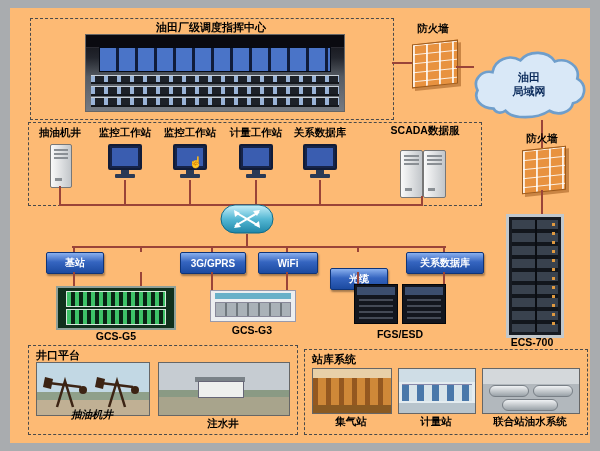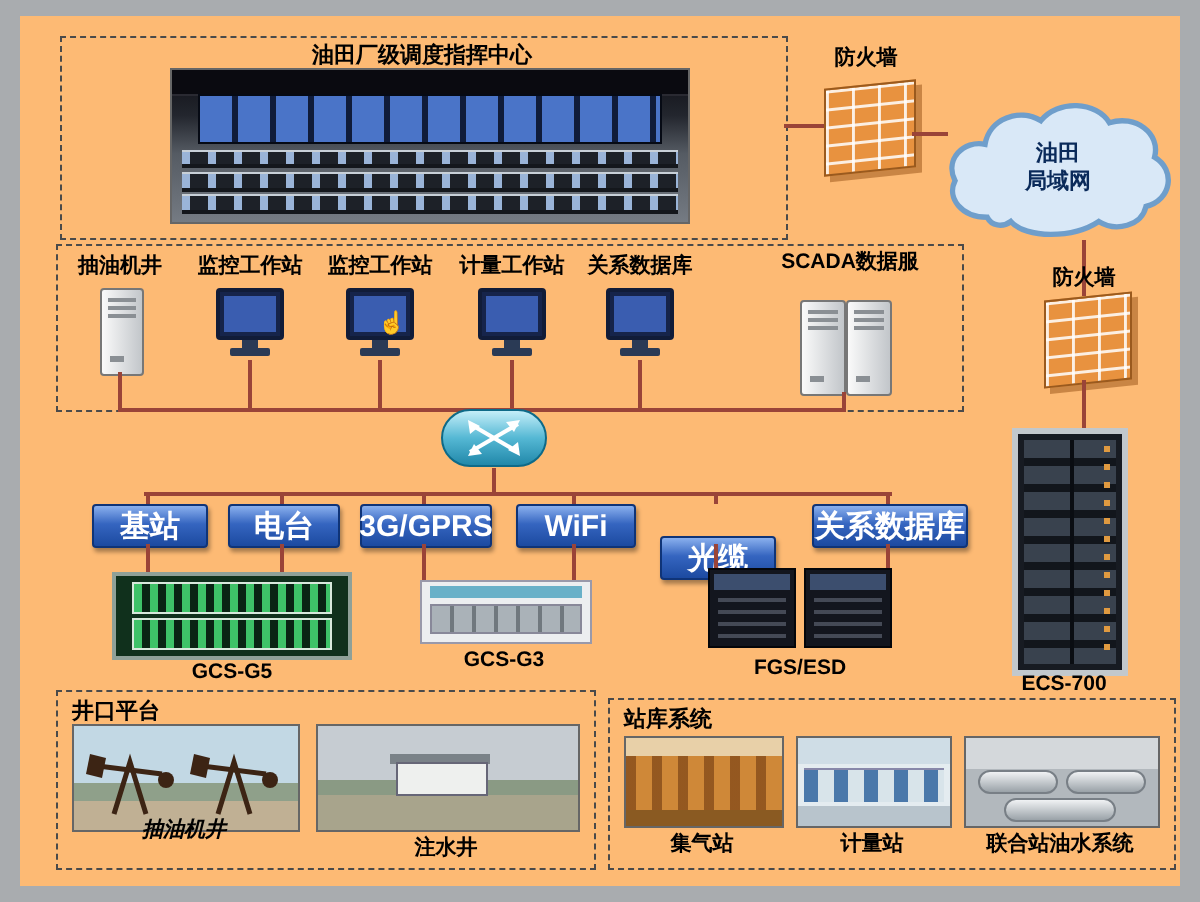--- a/index.html
+++ b/index.html
@@ -27,21 +27,21 @@
   .tower::after{content:"";position:absolute;left:4px;bottom:6px;width:7px;height:3px;background:#8a8f94;}
   
   .monitor{position:absolute;width:36px;height:36px;}
   .mon-screen{width:30px;height:22px;margin:0 auto;background:#3a5db0;border:2px solid #111c38;border-radius:2px;box-shadow:inset 0 0 0 2px #16244a;position:relative;}
   .mon-stand{width:8px;height:4px;margin:0 auto;background:#2a3a55;}
   .mon-base{width:20px;height:4px;margin:0 auto;background:#2a3a55;border-radius:1px;}
   .hand{position:absolute;right:2px;bottom:0;color:#fff;font-size:11px;line-height:11px;}
   
   .router{position:absolute;}
   
-  .bluebox{position:absolute;top:244px;height:20px;display:flex;align-items:center;justify-content:center;color:#fff;font-weight:bold;font-size:15px;background:linear-gradient(180deg,#8ab0ee 0%,#3565c0 45%,#1c4aa0 100%);border:1px solid #0f3478;border-radius:2px;box-shadow:1px 2px 2px rgba(0,0,0,.35);}
+  .bluebox{position:absolute;top:244px;height:20px;display:flex;align-items:center;justify-content:center;color:#fff;font-weight:bold;font-size:10px;background:linear-gradient(180deg,#8ab0ee 0%,#3565c0 45%,#1c4aa0 100%);border:1px solid #0f3478;border-radius:2px;box-shadow:1px 2px 2px rgba(0,0,0,.35);}
   
   .gcs5{position:absolute;background:#10301c;border:2px solid #8fa098;}
   .gcs5-row{position:absolute;left:8px;right:8px;height:14px;background:repeating-linear-gradient(90deg,#3ec268 0 4px,#0a2414 4px 8px);border:1px solid #d8e8dc;}
   .gcs3{position:absolute;background:#eceef0;border:1px solid #99a;}
   .gcs3-top{position:absolute;top:2px;left:4px;right:4px;height:6px;background:#68b0c8;}
   .gcs3-mods{position:absolute;top:11px;left:4px;right:4px;bottom:4px;background:repeating-linear-gradient(90deg,#aab2b8 0 9px,#70787e 9px 11px);border:1px solid #889;}
   .fgs{position:absolute;}
   .fgs-unit{position:absolute;top:0;width:42px;height:38px;background:#13161e;border:1px solid #04060a;}
   .fgs-unit::before{content:"";position:absolute;top:2px;left:2px;right:2px;height:8px;background:#3c4e6e;}
   .fgs-unit::after{content:"";position:absolute;left:4px;right:4px;top:14px;bottom:4px;background:repeating-linear-gradient(180deg,rgba(160,170,190,.35) 0 2px,transparent 2px 6px);}
@@ -163,21 +163,20 @@
 
   <div class="h-line" style="left:62px;top:238px;width:374px;height:2px;"></div>
   <div class="v-line" style="left:63px;top:240px;width:2px;height:4px;"></div>
   <div class="v-line" style="left:130px;top:240px;width:2px;height:4px;"></div>
   <div class="v-line" style="left:201px;top:240px;width:2px;height:4px;"></div>
   <div class="v-line" style="left:276px;top:240px;width:2px;height:4px;"></div>
   <div class="v-line" style="left:347px;top:240px;width:2px;height:4px;"></div>
   <div class="v-line" style="left:433px;top:240px;width:2px;height:4px;"></div>
 
   <div class="bluebox" style="left:36px;width:56px;">基站</div>
-  <div class="bluebox" style="left:104px;width:54px;">电台</div>
   <div class="bluebox" style="left:170px;width:64px;">3G/GPRS</div>
   <div class="bluebox" style="left:248px;width:58px;">WiFi</div>
   <div class="bluebox" style="left:320px;width:56px;margin-top:16px;">光缆</div>
   <div class="bluebox" style="left:396px;width:76px;">关系数据库</div>
 
   <div class="v-line" style="left:63px;top:264px;width:2px;height:14px;"></div>
   <div class="v-line" style="left:130px;top:264px;width:2px;height:14px;"></div>
   <div class="v-line" style="left:201px;top:264px;width:2px;height:18px;"></div>
   <div class="v-line" style="left:276px;top:264px;width:2px;height:18px;"></div>
   <div class="v-line" style="left:347px;top:264px;width:2px;height:12px;"></div>

